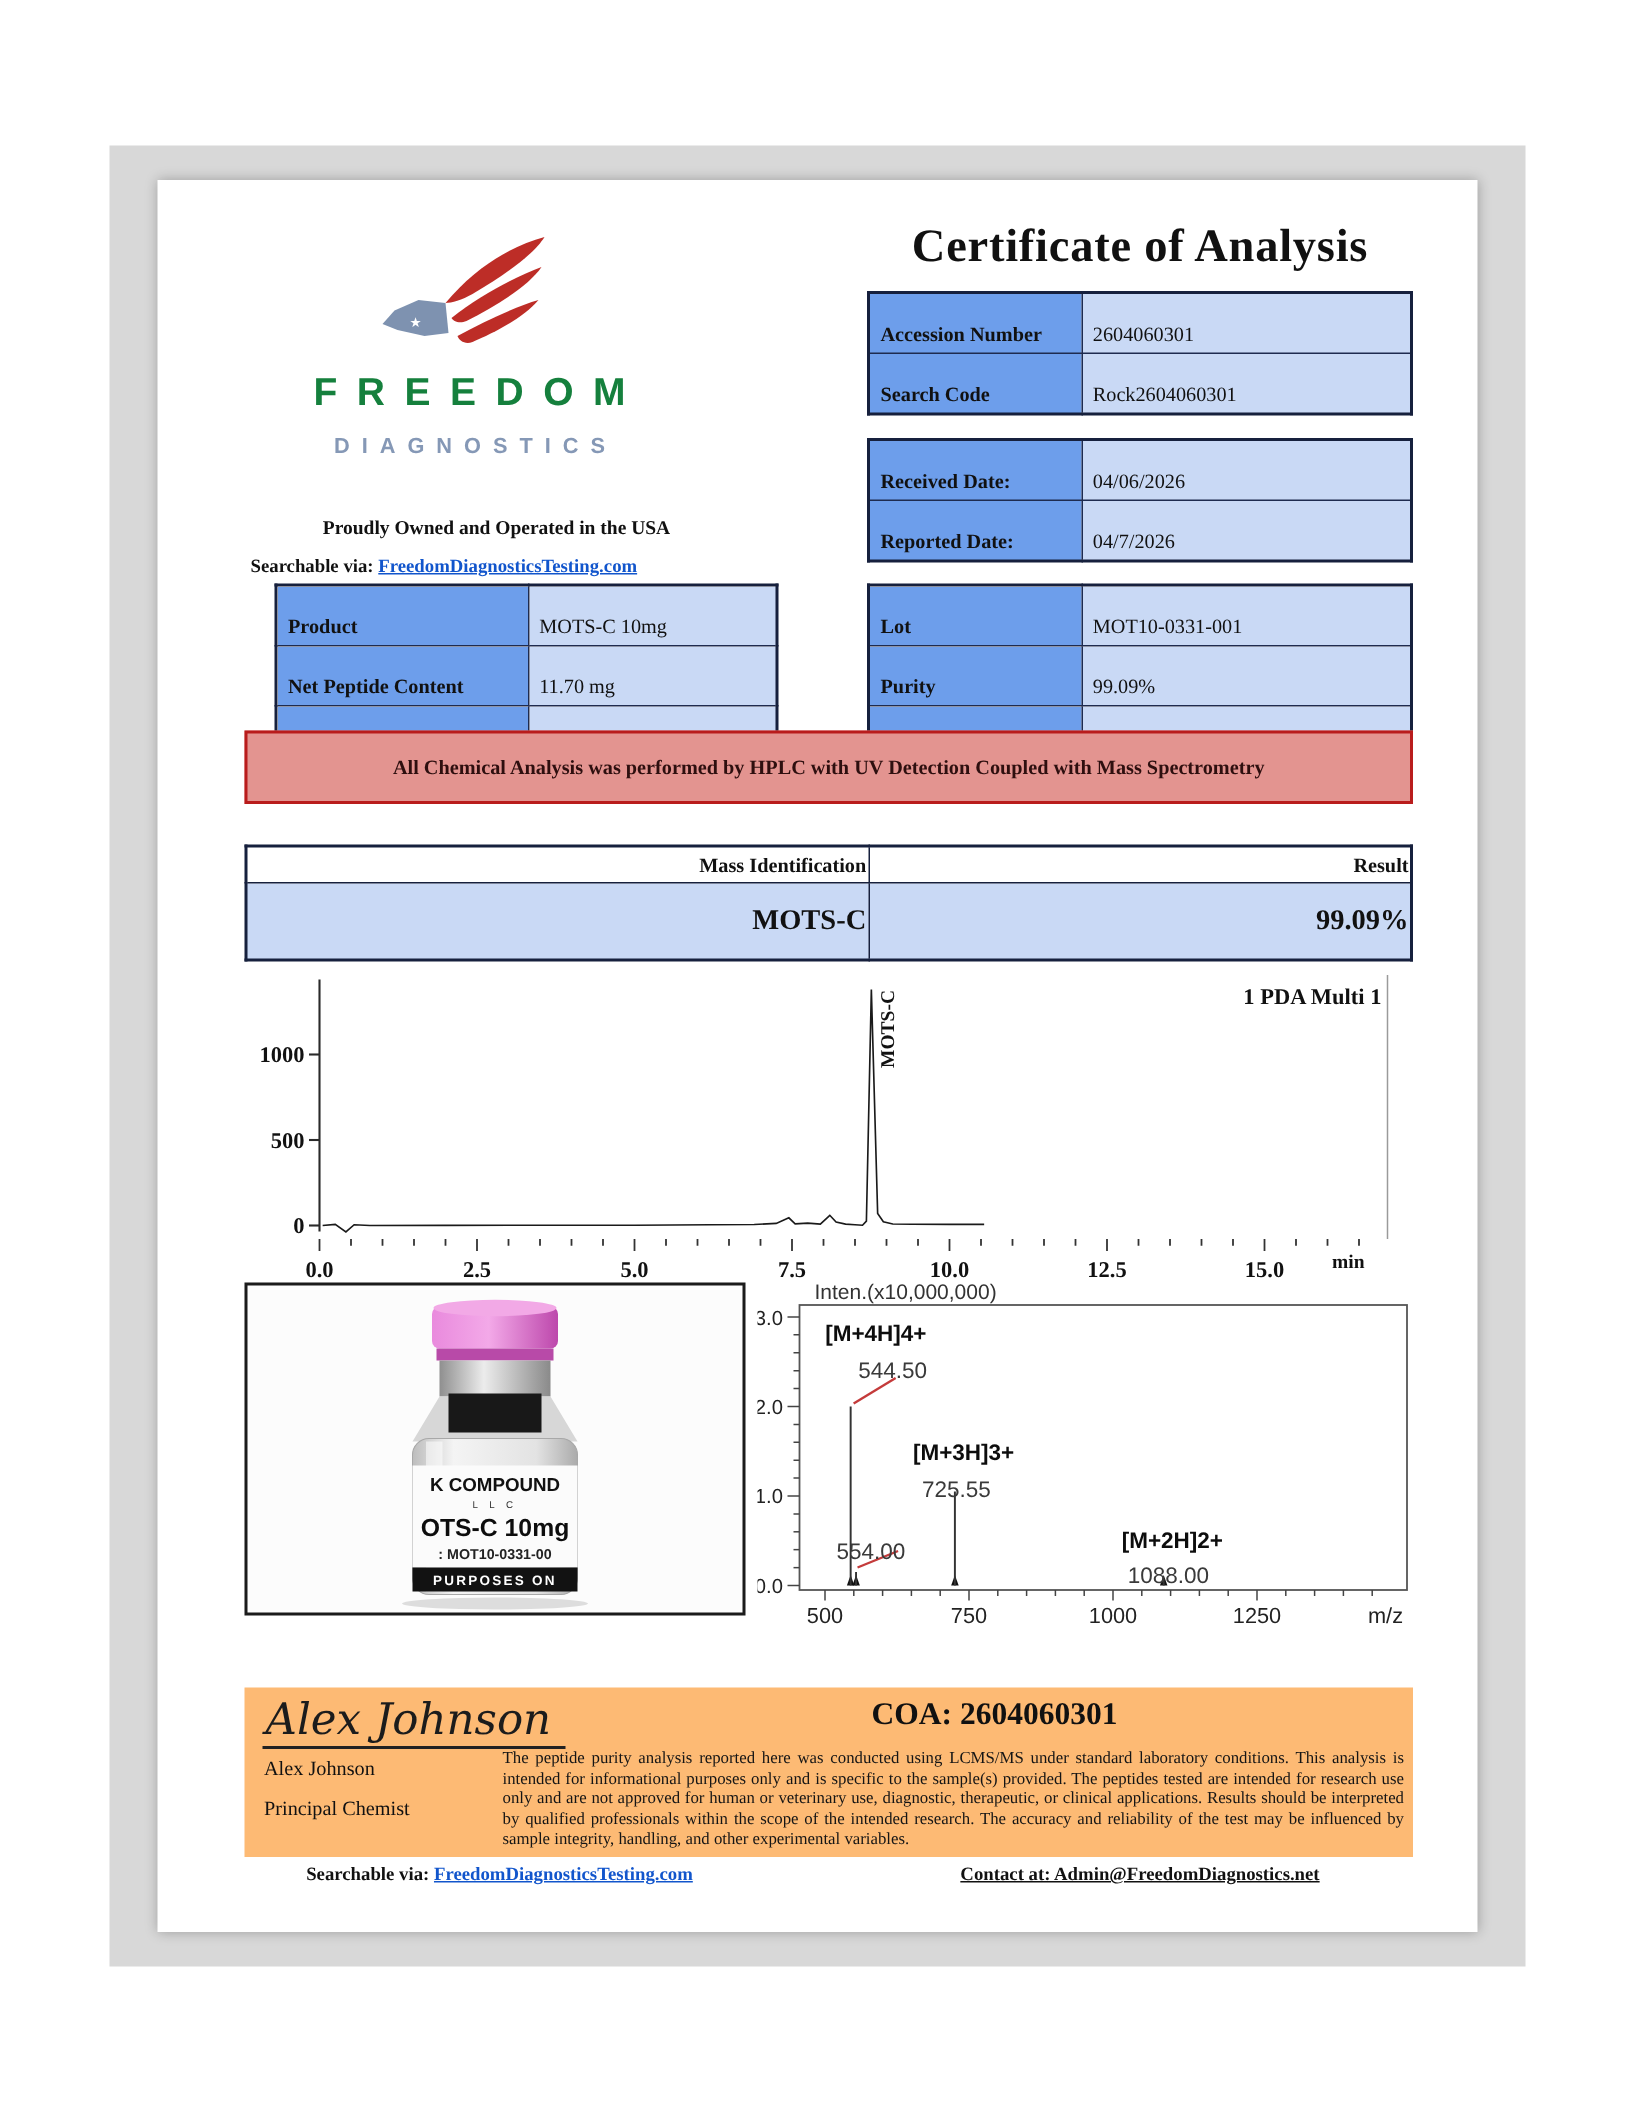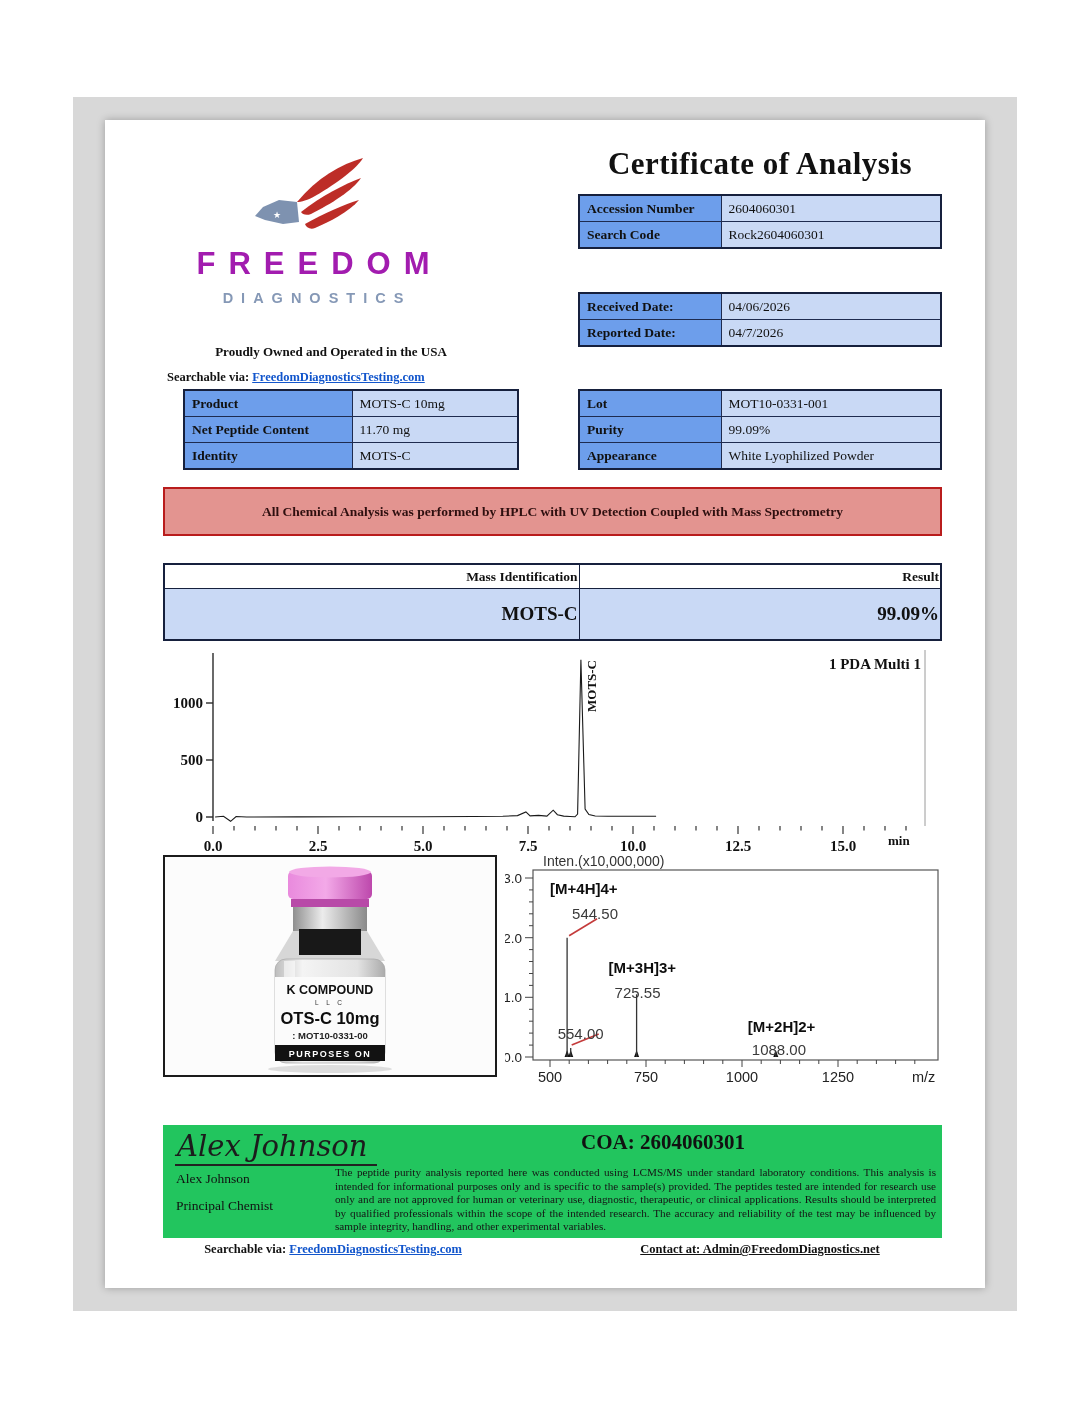--- a/index.html
+++ b/index.html
@@ -4,53 +4,53 @@
 <style>
   html,body{margin:0;padding:0;background:#ffffff;}
   body{width:1088px;height:1408px;position:relative;overflow:hidden;
        font-family:"Liberation Serif", serif;color:#111;}
   .abs{position:absolute;}
   .mat{left:73px;top:97px;width:944px;height:1214px;background:#d8d8d8;}
   .paper{left:105px;top:120px;width:880px;height:1168px;background:#ffffff;
          box-shadow:0 0 8px rgba(0,0,0,.28);}
   
   .brand{left:58px;top:126px;width:300px;text-align:center;
-         font-family:"Liberation Sans", sans-serif;font-weight:700;font-size:31px;
-         letter-spacing:13px;color:#a21caf;white-space:nowrap;text-indent:13px;}
+         font-family:"Liberation Sans", sans-serif;font-weight:700;font-size:26px;
+         letter-spacing:13px;color:#15803d;white-space:nowrap;text-indent:13px;}
   .subbrand{left:58px;top:170px;width:300px;text-align:center;
          font-family:"Liberation Sans", sans-serif;font-weight:700;font-size:14.5px;
          letter-spacing:8px;color:#8598b6;white-space:nowrap;text-indent:8px;}
   .tagline{left:58px;top:224px;width:336px;text-align:center;font-weight:700;font-size:13px;}
   .search-top{left:62px;top:250px;font-weight:700;font-size:12.5px;}
   a.link{color:#1155cc;text-decoration:underline;font-weight:700;}
   
   .doc-title{left:473px;top:26px;width:364px;text-align:center;
              font-weight:700;font-size:31px;letter-spacing:.5px;}
   
   table.coa{border-collapse:collapse;table-layout:fixed;font-size:13.5px;}
-  table.coa td{border:1.4px solid #1e2b4f;padding:2px 6px 2px 7px;height:21px;
+  table.coa td{border:1.4px solid #1e2b4f;padding:16px 6px 2px 7px;height:21px;
                overflow:hidden;white-space:nowrap;}
   table.coa{border:2px solid #16203d;}
   td.hd{background:#6d9eeb;font-weight:700;}
   td.vl{background:#c9d9f5;}
   .banner{left:58px;top:367px;width:775px;height:45px;background:#e39490;
           border:2px solid #b91c1c;display:flex;align-items:center;justify-content:center;
           font-weight:700;font-size:13.5px;color:#2e0f0f;text-align:center;}
   
   .mass-table{left:58px;top:443px;width:779px;}
   table.mass{border-collapse:collapse;table-layout:fixed;width:779px;border:2px solid #16203d;}
   table.mass td{border:1.6px solid #16203d;text-align:right;}
   .mass-h{height:21px;font-weight:700;font-size:13.5px;background:#ffffff;}
   .mass-v{height:48px;font-weight:700;font-size:19px;background:#c9d9f5;}
   
   .chrom{left:65px;top:528px;width:790px;height:207px;}
   .ms{left:400px;top:730px;width:455px;height:250px;}
   .vialbox{left:58px;top:735px;width:330px;height:218px;border:2px solid #1b1b1b;background:#fcfcfc;}
   
-  .sig-band{left:58px;top:1005px;width:779px;height:113px;background:#22c55e;}
+  .sig-band{left:58px;top:1005px;width:779px;height:113px;background:#fdba74;}
   .sig-script{position:absolute;left:12px;top:4px;font-style:italic;font-size:29px;
               font-family:"DejaVu Serif", serif;border-bottom:2px solid #222;
               padding:0 10px 1px 2px;color:#1c1c1c;}
   .sig-name{position:absolute;left:13px;top:46px;font-size:13.5px;}
   .sig-role{position:absolute;left:13px;top:73px;font-size:13.5px;}
   .sig-coa{position:absolute;left:300px;top:5px;width:400px;text-align:center;
            font-weight:700;font-size:21px;}
   .sig-disc{position:absolute;left:172px;top:41px;width:601px;font-size:11.2px;
             line-height:13.6px;text-align:justify;color:#151515;}
   .footer-left{left:58px;top:1122px;width:340px;text-align:center;font-weight:700;font-size:12.5px;}

